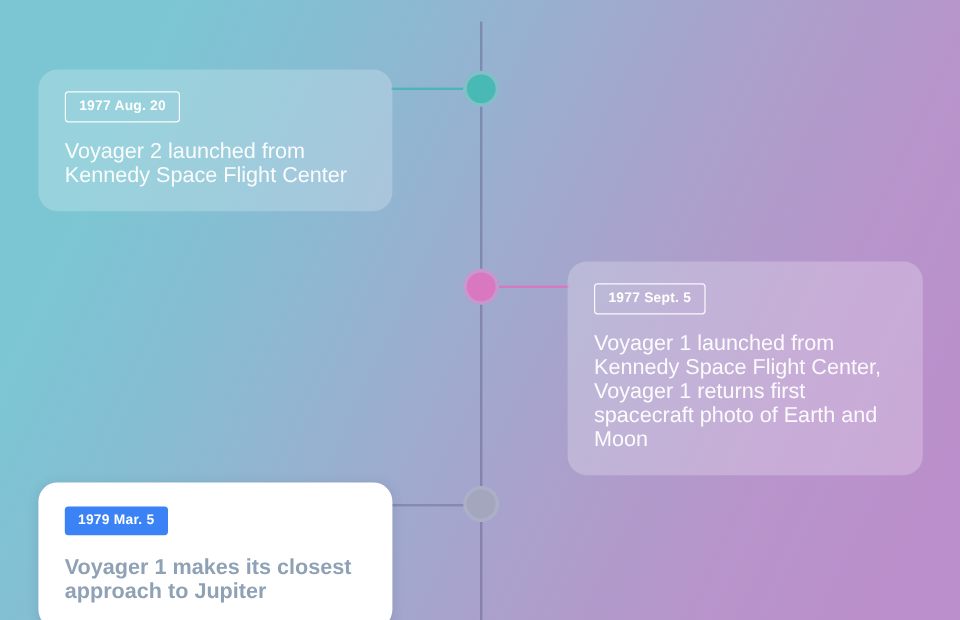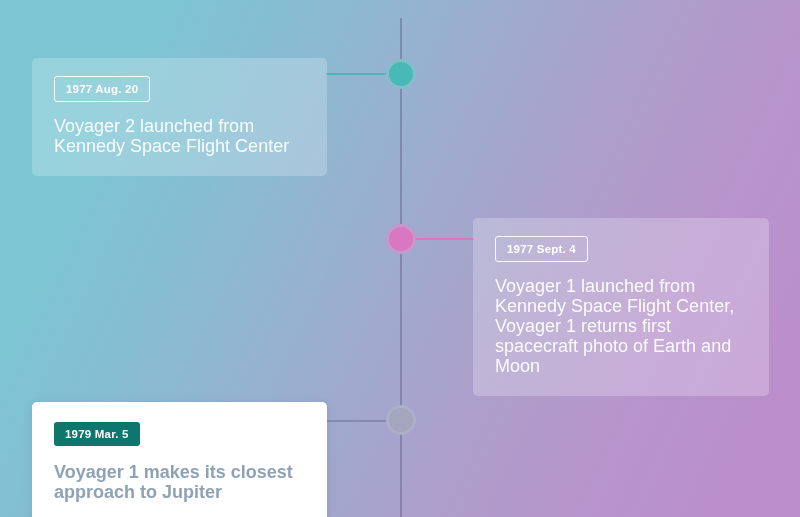--- a/index.html
+++ b/index.html
@@ -59,21 +59,21 @@
     transform: translate(-50%, -50%);
   }
   .dot.teal { left: 401px; top: 74px;  background: #49b9b6; border-color: rgba(180,195,215,0.55); }
   .dot.pink { left: 401px; top: 239px; background: #d978c1; border-color: rgba(180,180,212,0.55); }
   .dot.gray { left: 401px; top: 420px; background: #a3a6bd; border-color: rgba(178,184,210,0.55); }
 
   
   .card {
     position: absolute;
     box-sizing: border-box;
-    border-radius: 5px;
+    border-radius: 16px;
     padding: 18px 22px 20px 22px;
   }
   .card.left  { left: 32px; width: 295px; }
   .card.right { left: 473px; width: 296px; }
 
   .card.c1 {
     top: 58px;
     min-height: 100px;
     background: rgba(255, 255, 255, 0.22);
   }
@@ -100,21 +100,21 @@
     box-sizing: border-box;
   }
   .badge.outline {
     color: #ffffff;
     border: 1.5px solid rgba(255,255,255,0.92);
     background: transparent;
     padding: 6px 11px;
   }
   .badge.solid {
     color: #ffffff;
-    background: #0f766e;
+    background: #3b82f6;
     border: none;
     padding: 6px 11px;
   }
 
   
   .card-text {
     font-size: 18px;
     line-height: 20px;
     margin-top: 14px;
   }
@@ -133,21 +133,21 @@
   <div class="connector teal"></div>
   <div class="dot teal"></div>
   <div class="card left c1">
     <span class="badge outline">1977 Aug. 20</span>
     <div class="card-text on-glass">Voyager 2 launched from Kennedy Space Flight Center</div>
   </div>
 
   <div class="connector pink"></div>
   <div class="dot pink"></div>
   <div class="card right c2">
-    <span class="badge outline">1977 Sept. 4</span>
+    <span class="badge outline">1977 Sept. 5</span>
     <div class="card-text on-glass">Voyager 1 launched from Kennedy Space Flight Center, Voyager 1 returns first spacecraft photo of Earth and Moon</div>
   </div>
 
   <div class="connector gray"></div>
   <div class="dot gray"></div>
   <div class="card left c3">
     <span class="badge solid">1979 Mar. 5</span>
     <div class="card-text on-white">Voyager 1 makes its closest approach to Jupiter</div>
   </div>
 

